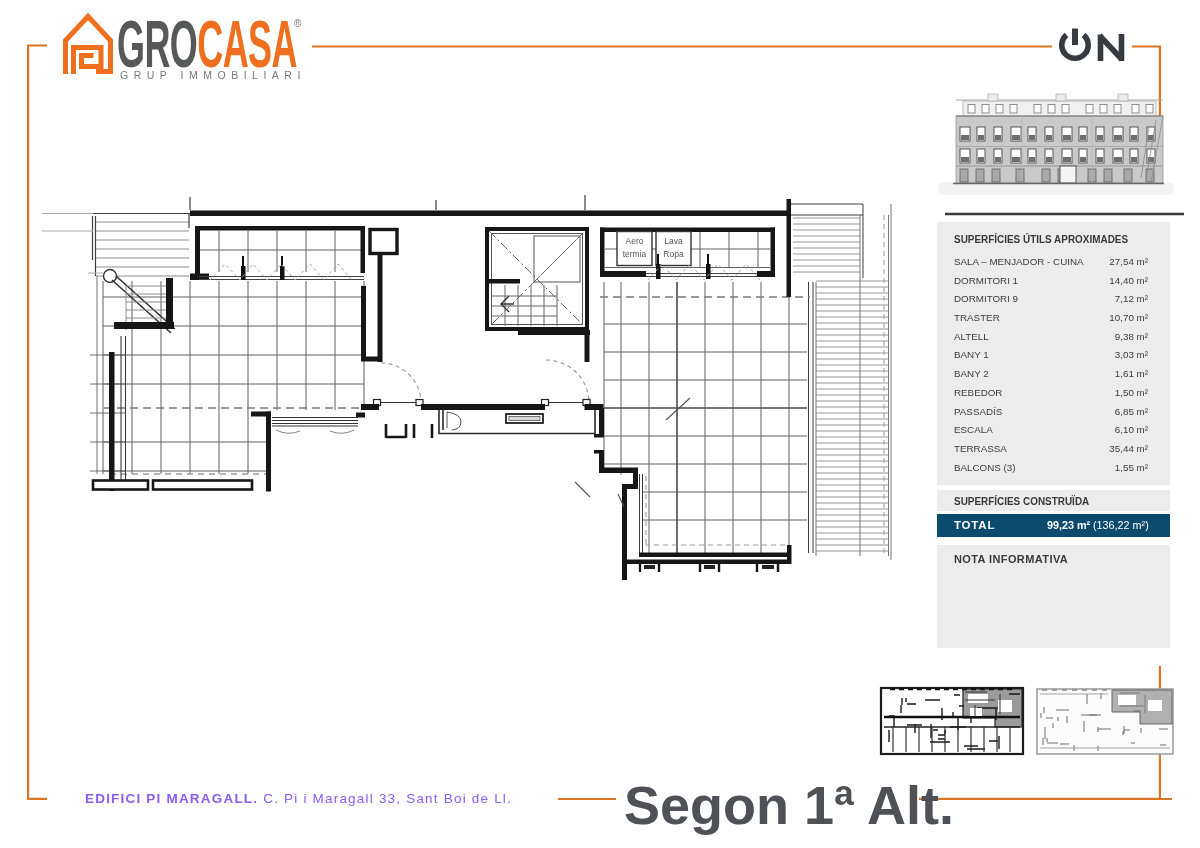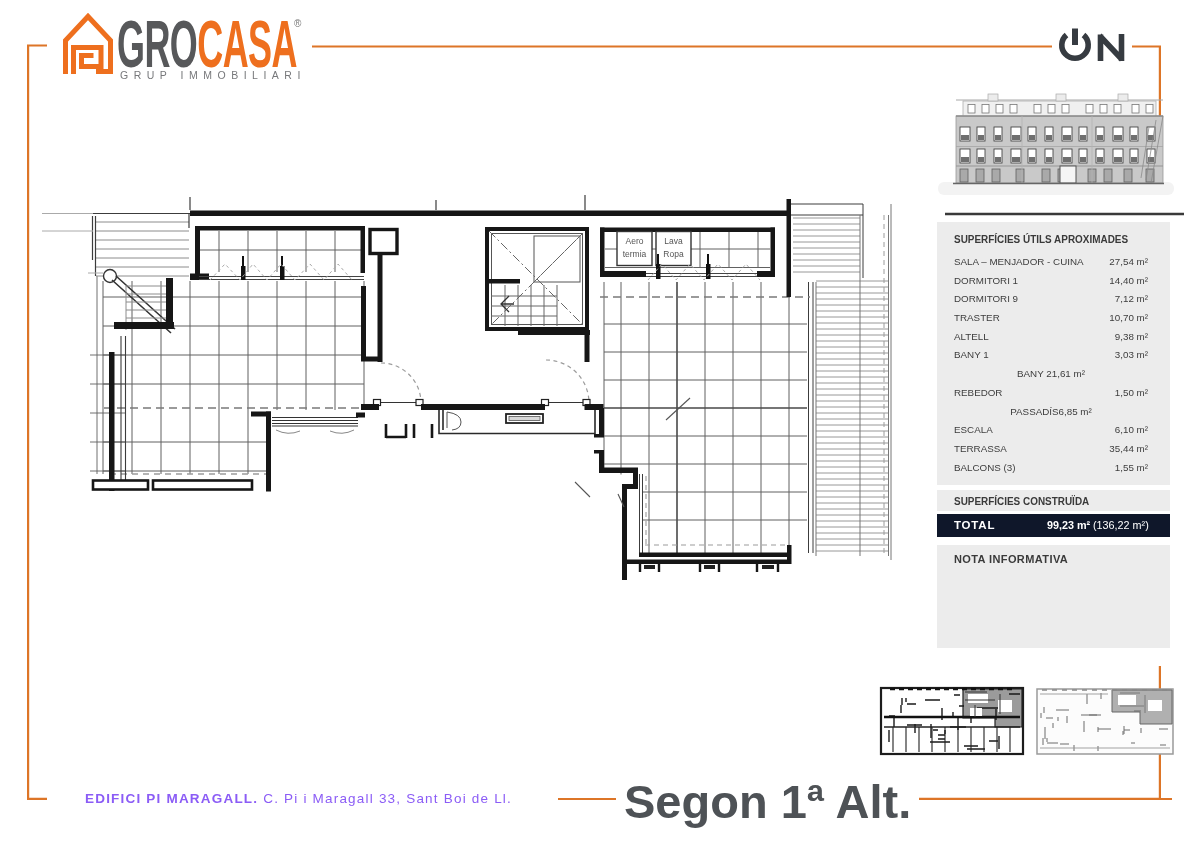--- a/index.html
+++ b/index.html
@@ -455,29 +455,29 @@
         <span>10,70 m²</span>
       </div>
     <div style="display:flex;justify-content:space-between;height:18.7px">
         <span>ALTELL</span>
         <span>9,38 m²</span>
       </div>
     <div style="display:flex;justify-content:space-between;height:18.7px">
         <span>BANY 1</span>
         <span>3,03 m²</span>
       </div>
-    <div style="display:flex;justify-content:center;height:18.7px">
+    <div style="display:flex;justify-content:space-between;height:18.7px">
         <span>BANY 2</span>
         <span>1,61 m²</span>
       </div>
     <div style="display:flex;justify-content:space-between;height:18.7px">
         <span>REBEDOR</span>
         <span>1,50 m²</span>
       </div>
-    <div style="display:flex;justify-content:center;height:18.7px">
+    <div style="display:flex;justify-content:space-between;height:18.7px">
         <span>PASSADÍS</span>
         <span>6,85 m²</span>
       </div>
     <div style="display:flex;justify-content:space-between;height:18.7px">
         <span>ESCALA</span>
         <span>6,10 m²</span>
       </div>
     <div style="display:flex;justify-content:space-between;height:18.7px">
         <span>TERRASSA</span>
         <span>35,44 m²</span>
@@ -486,25 +486,25 @@
         <span>BALCONS (3)</span>
         <span>1,55 m²</span>
       </div>
   </div>
 </div>
 
 <div class="panel" style="top:490px;height:21px">
   <div style="position:absolute;left:17px;top:4px;font-size:11.7px;font-weight:bold;color:#3a3a3a;transform:scaleX(0.85);transform-origin:0 0;white-space:nowrap">SUPERFÍCIES CONSTRUÏDA</div>
 </div>
 
-<div class="panel" style="top:514px;height:23px;background:#0f172a;color:#fff">
+<div class="panel" style="top:514px;height:23px;background:#0c4a6e;color:#fff">
   <div style="position:absolute;left:17px;top:5px;font-size:11.5px;font-weight:bold;letter-spacing:0.8px">TOTAL</div>
   <div style="position:absolute;left:110px;top:5px;font-size:10.8px;font-weight:bold">99,23 m²</div>
   <div style="position:absolute;left:156px;top:5px;font-size:10.8px;font-weight:normal">(136,22 m²)</div>
 </div>
 
 <div class="panel" style="top:545px;height:103px">
   <div style="position:absolute;left:17px;top:8px;font-size:11px;font-weight:bold;color:#3a3a3a;letter-spacing:0.4px">NOTA INFORMATIVA</div>
 </div>
 
 <div class="abs" style="left:85px;top:791px;font-size:13.5px;letter-spacing:1.2px;color:#8b5cf6"><b>EDIFICI PI MARAGALL.</b> C. Pi i Maragall 33, Sant Boi de Ll.</div>
 
-<div class="abs" style="left:624px;top:774px;font-size:47px;font-weight:bold;color:#4e5256">Segon 1ª Alt.</div>
+<div class="abs" style="left:624px;top:774px;font-size:54px;font-weight:bold;color:#4e5256">Segon 1ª Alt.</div>
 
 </body></html>

